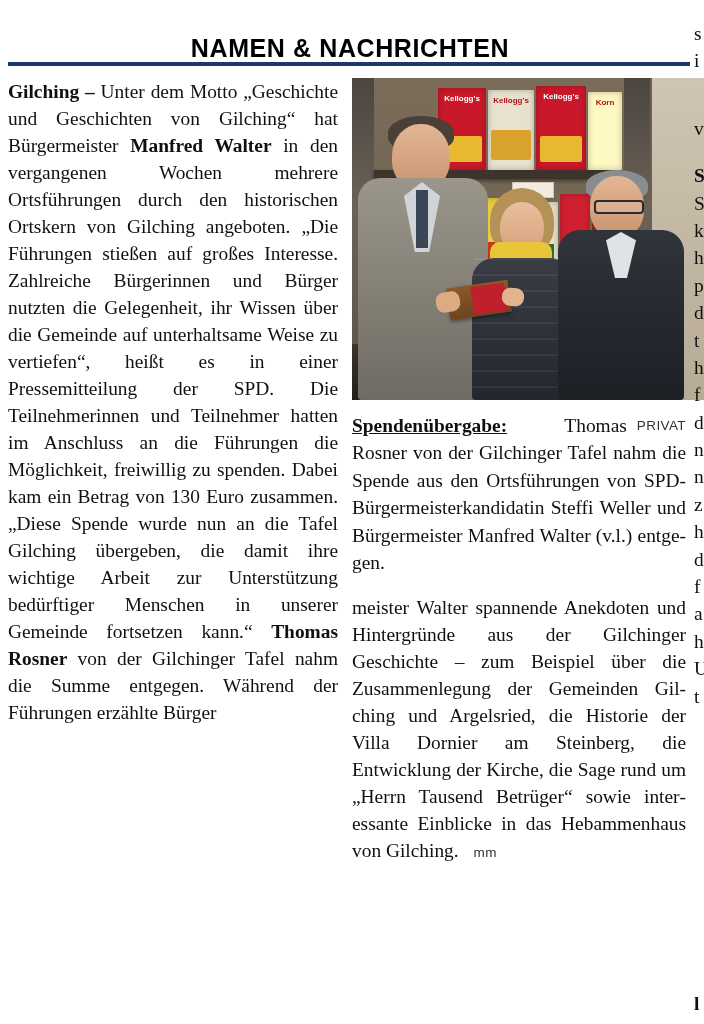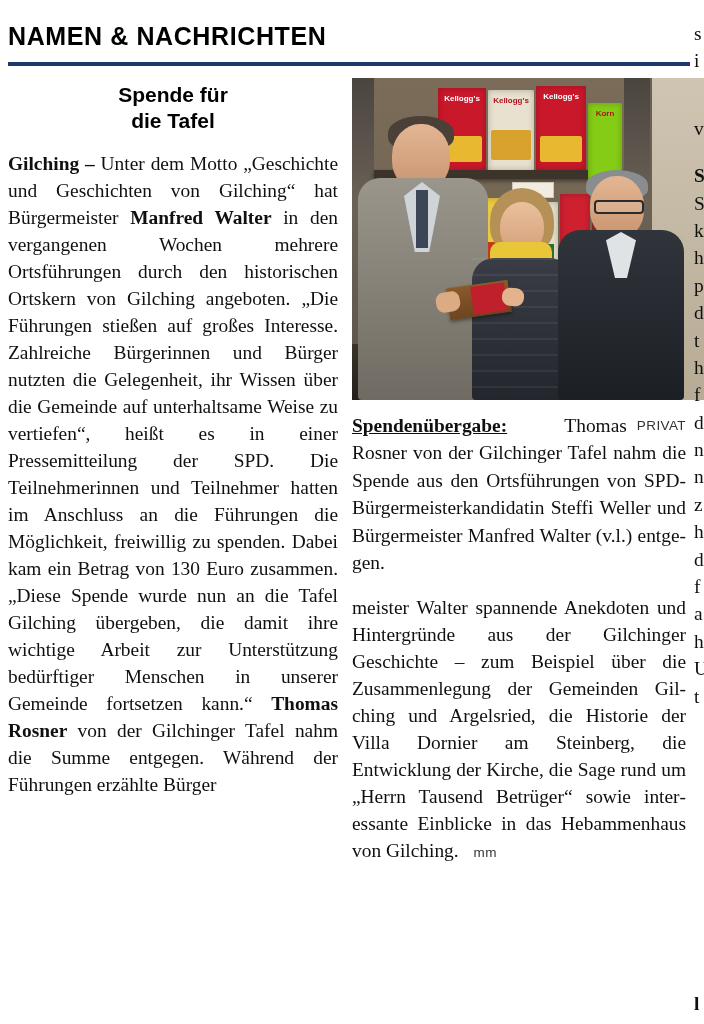--- a/index.html
+++ b/index.html
@@ -19,23 +19,23 @@
     position: relative;
     width: 704px;
     height: 1024px;
     box-sizing: border-box;
   }
 
   
   .section-header {
     position: absolute;
     left: 8px;
-    top: 22px;
+    top: 34px;
     width: 684px;
-    text-align: left;
+    text-align: center;
   }
   .section-header .title {
     font-family: "Liberation Sans", sans-serif;
     font-weight: bold;
     font-size: 25px;
     letter-spacing: 0.6px;
     color: #000;
   }
   .rule {
     position: absolute;
@@ -109,21 +109,21 @@
   .sb3 { top: 284px; }
   .box {
     position: absolute;
     border-radius: 1px;
     box-shadow: inset 0 0 6px rgba(0,0,0,.25);
   }
   
   .k1 { left: 86px;  top: 10px; width: 48px; height: 82px; background:#c9182a; }
   .k2 { left: 136px; top: 12px; width: 46px; height: 80px; background:#e8e1cf; }
   .k3 { left: 184px; top: 8px;  width: 50px; height: 84px; background:#c9182a; }
-  .k4 { left: 236px; top: 14px; width: 34px; height: 78px; background:#84cc16;margin-top:11px; }
+  .k4 { left: 236px; top: 14px; width: 34px; height: 78px; background:#fef9c3; }
   .k1 .lbl, .k3 .lbl {
     position:absolute; left:4px; top:6px; right:4px;
     font-family:"Liberation Sans",sans-serif; font-size:8px; color:#fff; font-weight:bold;
     text-align:center;
   }
   .k2 .lbl, .k4 .lbl {
     position:absolute; left:3px; top:6px; right:3px;
     font-family:"Liberation Sans",sans-serif; font-size:8px; color:#b2131f; font-weight:bold;
     text-align:center;
   }
@@ -274,24 +274,20 @@
 <body>
 
 <div class="page">
 
   <div class="section-header">
     <div class="title">NAMEN &amp; NACHRICHTEN</div>
   </div>
   <div class="rule"></div>
 
   <div class="col col-1">
-    <div class="headline">
-      <span>Spende für</span><br>
-      <span>die Tafel</span>
-    </div>
     <div class="body-text">
       <b>Gilching –</b><span> Unter dem Motto „Geschichte und Geschichten von Gilching“ hat Bürgermeis­ter </span><b>Manfred Walter</b><span> in den ver­gangenen Wochen mehrere Ortsführungen durch den his­torischen Ortskern von Gil­ching angeboten. „Die Führun­gen stießen auf großes Interes­se. Zahlreiche Bürgerinnen und Bürger nutzten die Gelegen­heit, ihr Wissen über die Ge­meinde auf unterhaltsame Weise zu vertiefen“, heißt es in einer Pressemitteilung der SPD. Die Teilnehmerinnen und Teil­nehmer hatten im Anschluss an die Führungen die Möglich­keit, freiwillig zu spenden. Da­bei kam ein Betrag von 130 Euro zusammen. „Diese Spende wur­de nun an die Tafel Gilching übergeben, die damit ihre wichtige Arbeit zur Unterstüt­zung bedürftiger Menschen in unserer Gemeinde fortsetzen kann.“ </span><b>Thomas Rosner</b><span> von der Gilchinger Tafel nahm die Sum­me entgegen. Während der Führungen erzählte Bürger­</span>
     </div>
   </div>
 
   <div class="col col-2">
 
     <div class="photo-wrap">
       <div class="photo">
         <div class="wall"></div>

